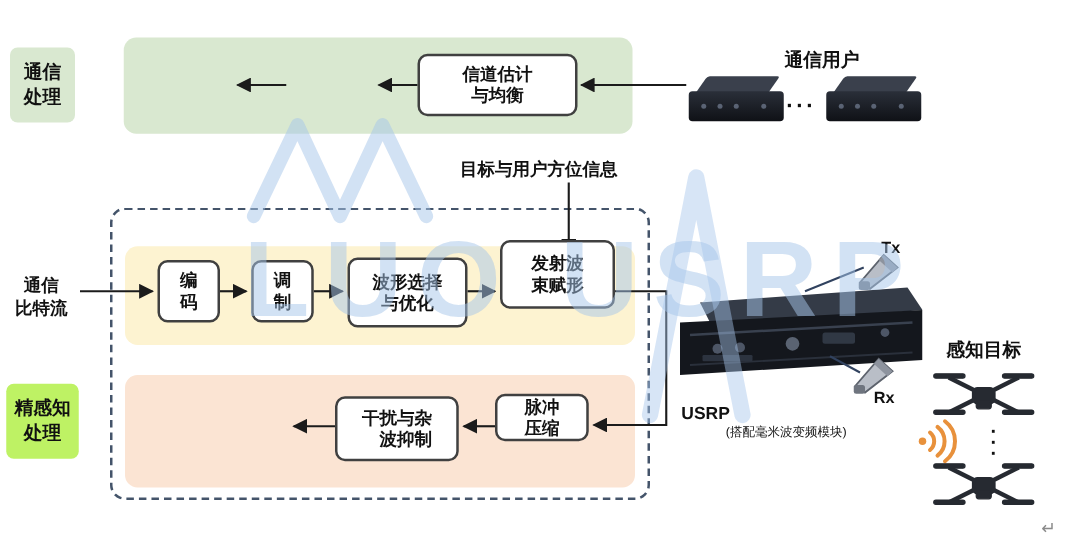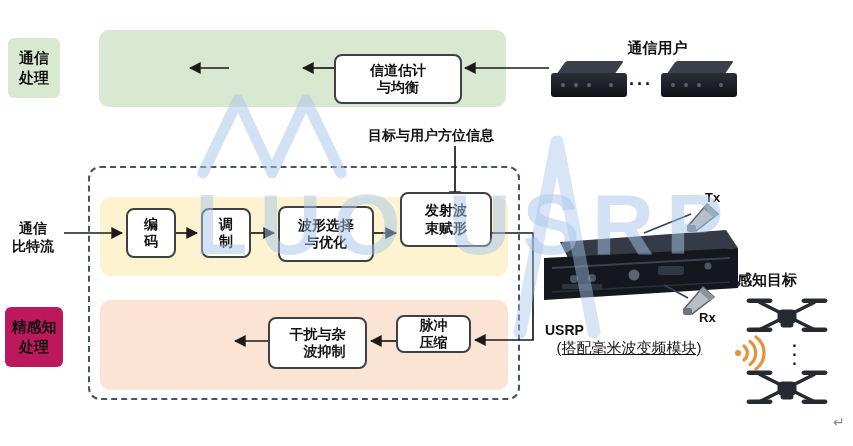--- a/index.html
+++ b/index.html
@@ -17,53 +17,53 @@
   .band.yellow { left:100px; top:197px; width:408px; height:79px; background:#fdf3d1; }
   .band.orange { left:100px; top:300px; width:408px; height:90px; background:#fbe4d3; }
 
   
   .side-label {
     position:absolute; z-index:3; display:flex; align-items:center; justify-content:center;
     text-align:center; white-space:pre-line; font-weight:bold; font-size:15px;
     border-radius:6px; line-height:1.35;
   }
   .side-label.green  { left:8px; top:38px; width:52px; height:60px; background:#d9e8d0; }
-  .side-label.orange { left:5px; top:307px; width:58px; height:60px; background:#be185d; }
+  .side-label.orange { left:5px; top:307px; width:58px; height:60px; background:#bef264; }
 
   
   .dashed-box { position:absolute; left:88px; top:166px; width:432px; height:234px;
     border:2px dashed #44546a; border-radius:12px; z-index:1; }
   .host-title { position:absolute; left:88px; top:170px; width:432px; text-align:center;
     font-weight:bold; font-size:15px; z-index:3; }
 
   
   .node {
     position:absolute; background:#fff; border:2px solid #404040; border-radius:8px;
     display:flex; align-items:center; justify-content:center; text-align:center;
     white-space:pre-line; font-size:14px; font-weight:600; line-height:1.25; z-index:3;
   }
   #b-decode   { left:120px; top:47px;  width:66px;  height:42px; }
   #b-demod    { left:229px; top:47px;  width:70px;  height:42px; }
-  #b-chanest  { left:334px; top:43px;  width:128px; height:50px;margin-top:11px; }
+  #b-chanest  { left:334px; top:43px;  width:128px; height:50px; }
   #b-encode   { left:126px; top:208px; width:50px;  height:50px; }
   #b-mod      { left:201px; top:208px; width:50px;  height:50px; }
   #b-waveform { left:278px; top:206px; width:96px;  height:56px; }
   #b-beamform { left:400px; top:192px; width:92px;  height:55px; }
   #b-ranging  { left:125px; top:317px; width:106px; height:50px; }
   #b-clutter  { left:268px; top:317px; width:99px;  height:52px;text-align:right; }
   #b-pulse    { left:396px; top:315px; width:75px;  height:38px; }
 
   
   .txt { position:absolute; z-index:3; }
   #t-users    { left:595px; top:39px;  width:125px; text-align:center; font-weight:bold; font-size:15px; }
   #t-azimuth  { left:342px; top:127px; width:178px; text-align:center; font-weight:bold; font-size:14px; }
   #t-bitstream{ left:2px;   top:219px; width:62px;  text-align:center; font-size:14px; font-weight:600; white-space:pre-line; line-height:1.3; }
   #t-usrp     { left:545px; top:322px; width:180px; text-align:left; font-size:14px; font-weight:600; }
-  #t-usrpnote { left:535px; top:339px; width:188px; text-align:center; font-size:15px;text-decoration:underline; }
-  #t-target   { left:737px; top:271px; width:100px; font-weight:bold; font-size:15px; }
+  #t-usrpnote { left:535px; top:339px; width:188px; text-align:center; font-size:10px; }
+  #t-target   { left:737px; top:271px; width:100px; text-align:center; font-weight:bold; font-size:15px; }
   #t-tx       { left:705px; top:190px; font-size:13px; font-weight:700; }
   #t-rx       { left:699px; top:310px; font-size:13px; font-weight:600; }
   #t-hdots    { left:629px; top:74px;  font-size:18px; font-weight:bold; letter-spacing:2px; }
   #t-vdots    { left:786px; top:341px; width:18px; font-size:16px; font-weight:bold; white-space:pre-line; line-height:9px; text-align:center; }
   #t-return   { left:833px; top:414px; font-size:14px; color:#8a8a8a; }
 
   
   .connectors { position:absolute; left:0; top:0; z-index:2; }
   .connectors-top { position:absolute; left:0; top:0; z-index:4; }
 

